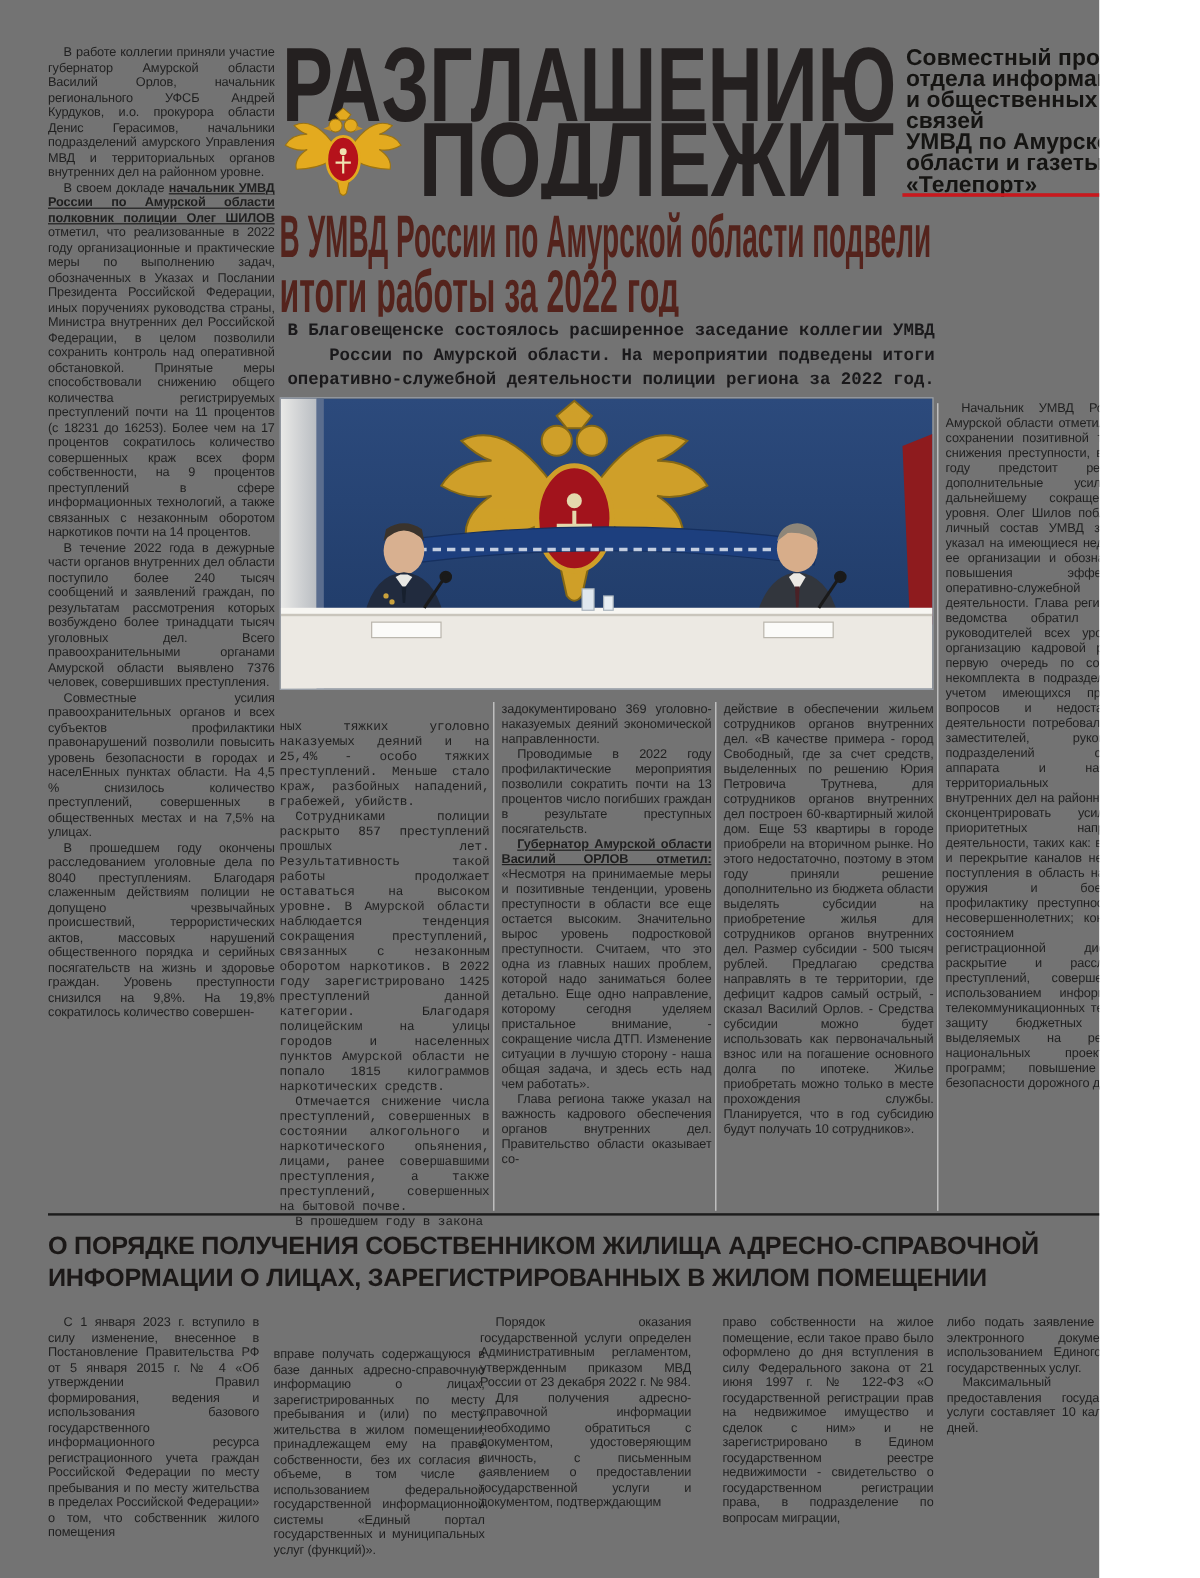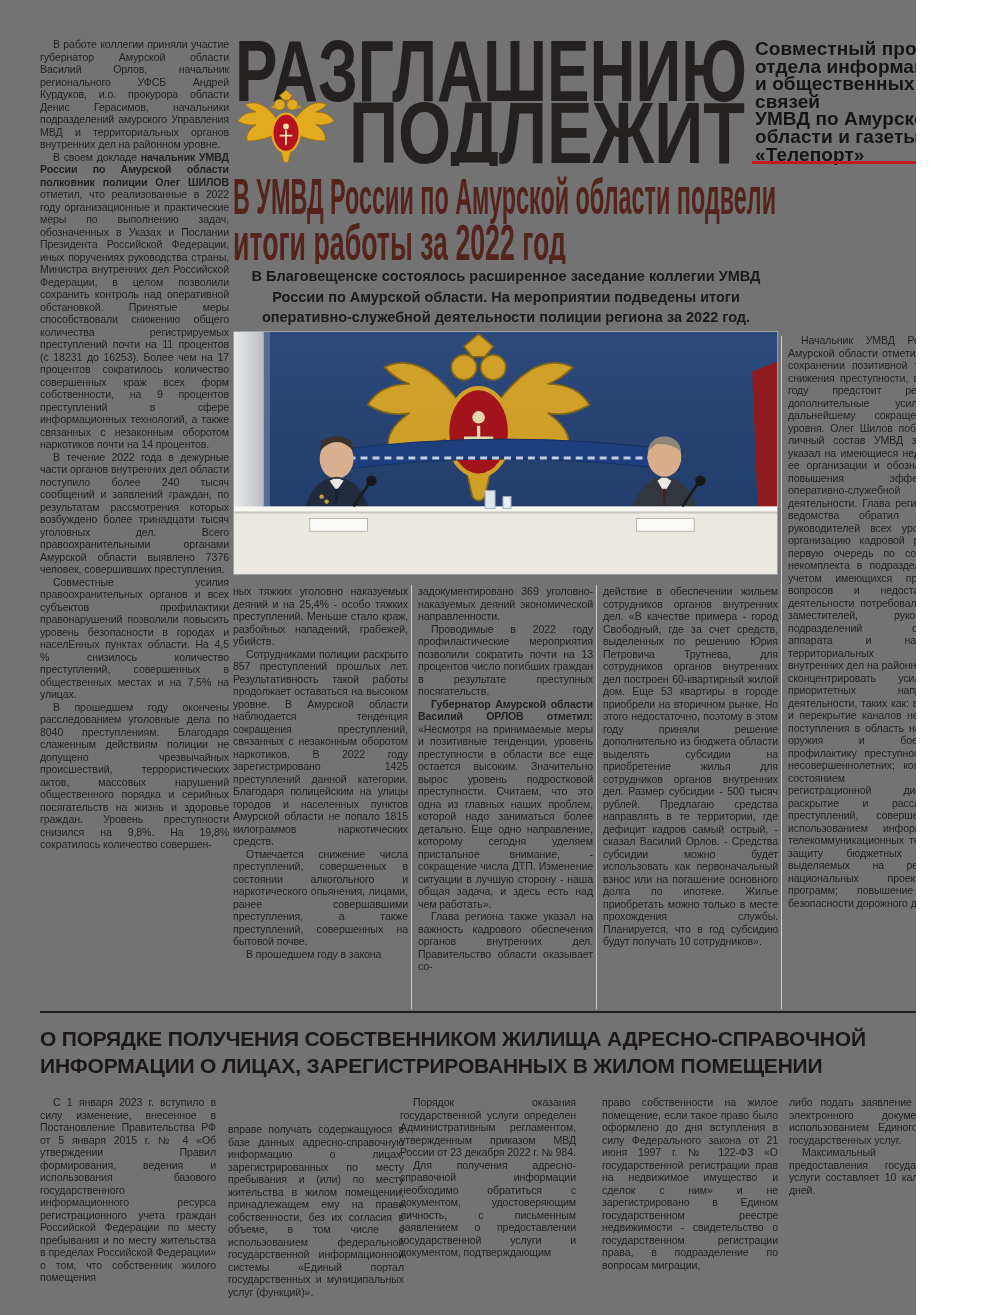--- a/index.html
+++ b/index.html
@@ -7,43 +7,43 @@
     position:relative;width:916px;height:1315px;background:#737373;
     font-family:"Liberation Sans",sans-serif;color:#222;overflow:hidden;
   }
   
   .bodycol{position:absolute;overflow:hidden;}
   .bodycol p{
     margin:0;font-size:10.6px;line-height:12.5px;text-align:justify;
     letter-spacing:-0.1px;color:#1f1f1f;
   }
   .bodycol p.ind{text-indent:13px;}
-  .bodycol b{font-weight:bold;}
+  .bodycol b{font-weight:bold;text-decoration:underline;}
   
   .col-left   {left:40px;  top:38px;  width:189px; height:972px;}
-  .col-a      {left:233px; top:585px; width:175px; height:430px;}
+  .col-a      {left:233px; top:600px; width:175px; height:430px;font-family:Liberation Mono, monospace;}
   .col-b      {left:418px; top:585px; width:175px; height:430px;}
   .col-c      {left:603px; top:585px; width:175px; height:430px;}
   .col-right  {left:788px; top:334px; width:178px; height:678px;}
   
   .title-svg{position:absolute;left:233px;top:33px;width:546px;height:133px;}
   .title-svg text{font-family:"Liberation Sans",sans-serif;font-weight:bold;fill:#242020;}
   .emblem{position:absolute;left:236px;top:90px;width:100px;height:82px;}
   .project-box{position:absolute;left:755px;top:40px;width:205px;}
   .project-box div{
     font-size:19px;font-weight:bold;line-height:17.6px;color:#151412;letter-spacing:0.1px;
   }
   .red-rule{position:absolute;left:752px;top:161px;width:201px;height:2.5px;background:#c8191e;}
   
   .headline-svg{position:absolute;left:233px;top:176px;width:546px;height:88px;}
   .headline-svg text{font-family:"Liberation Sans",sans-serif;font-weight:bold;fill:#54231c;}
   
   .lead{
     position:absolute;left:233px;top:266px;width:546px;
-    font-size:14.5px;font-weight:bold;line-height:20.5px;color:#1a191b;text-align:center;
+    font-size:14.5px;font-weight:bold;line-height:20.5px;color:#1a191b;text-align:right;font-family:Liberation Mono, monospace;
   }
   
   .photo{position:absolute;left:233px;top:331px;width:545px;height:244px;margin:0;
          border:1px solid #9aa0a8;box-sizing:border-box;}
   .photo svg{display:block;width:100%;height:100%;}
   
   .vrule{position:absolute;width:1px;background:#d2d2d2;}
   .vr-1{left:411px;top:585px;height:424px;}
   .vr-2{left:596px;top:585px;height:424px;}
   .vr-3{left:781px;top:336px;height:673px;}

